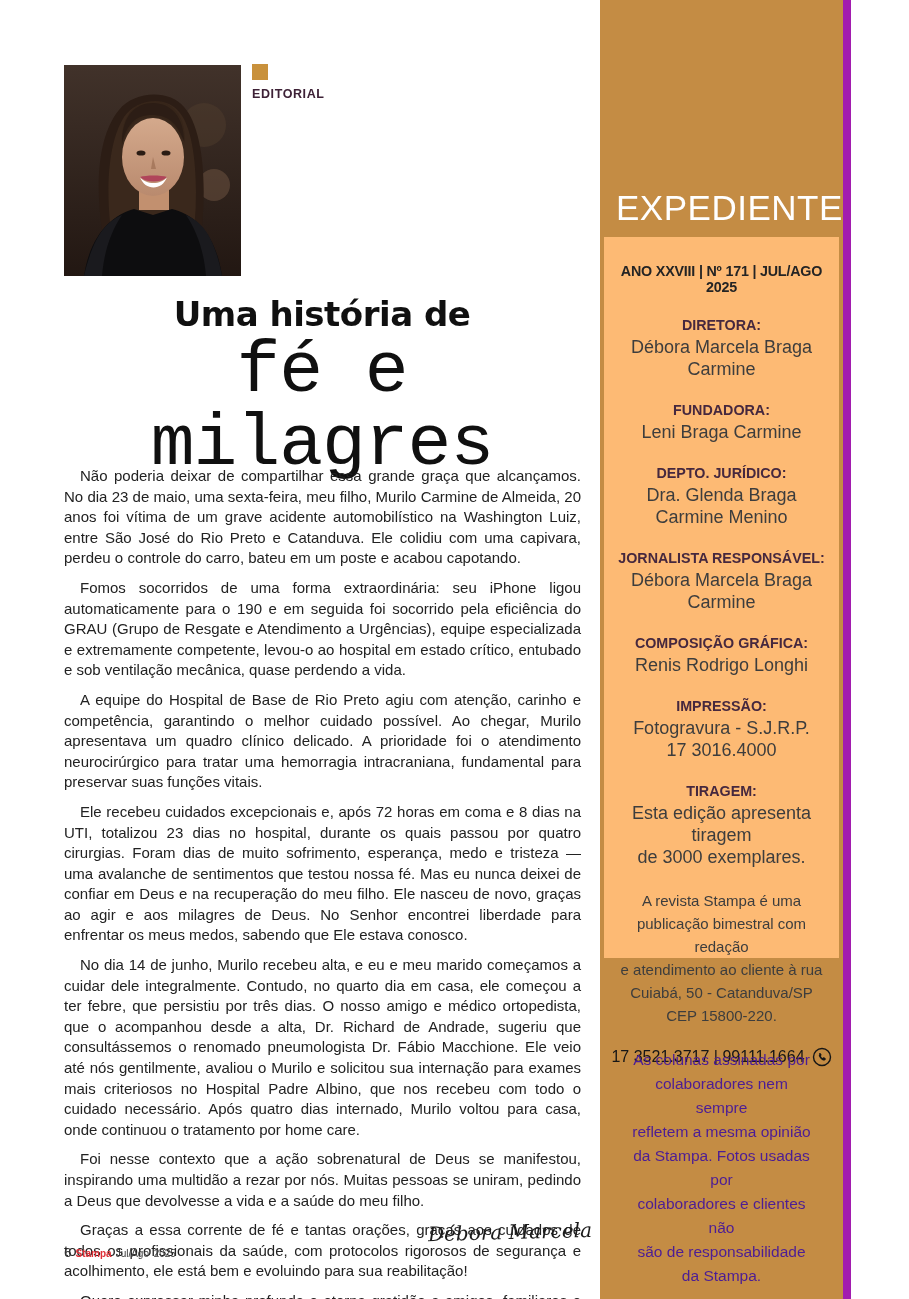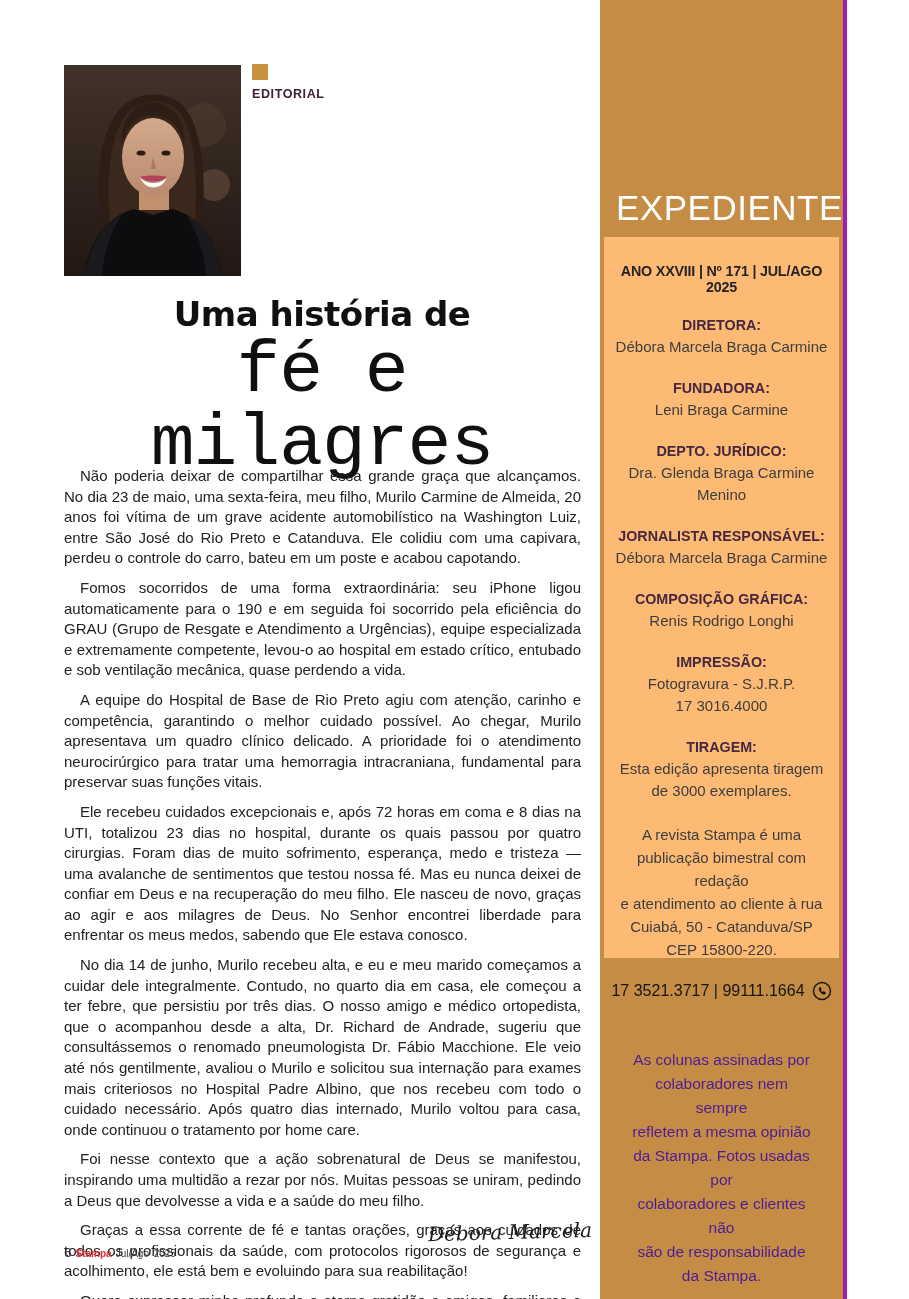--- a/index.html
+++ b/index.html
@@ -41,34 +41,34 @@
   }
   .page-footer{
     position:absolute;left:64px;top:1245px;font-size:10px;color:#3a3a3a;
     display:flex;align-items:baseline;gap:4px;
   }
   .page-footer .pagenum{font-size:13.5px;color:#333;}
   .page-footer .brand{color:#e03038;font-weight:bold;}
   
   .sidebar{
     position:absolute;left:600px;top:0;width:243px;height:1299px;
-    background:#c48c44;border-right:4px solid #a21caf;
+    background:#c48c44;border-right:8px solid #a21caf;
   }
   .expediente-title{
     position:absolute;left:16px;top:188px;color:#ffffff;font-size:35px;
     letter-spacing:.5px;font-weight:normal;font-family:"Liberation Sans",sans-serif;
   }
   .infobox{
     position:absolute;left:4px;top:237px;width:235px;height:721px;background:#fdba74;
     text-align:center;box-sizing:border-box;padding:26px 6px 4px 6px;
   }
   .issue-line{font-size:14.3px;font-weight:bold;color:#242424;letter-spacing:-.2px;}
   .entry{margin-top:19px;}
   .entry .label{font-size:14.3px;font-weight:bold;color:#46283e;line-height:22px;}
-  .entry .value{font-size:15px;color:#3d3d3d;line-height:22px;white-space:pre-line;}
+  .entry .value{font-size:18px;color:#3d3d3d;line-height:22px;white-space:pre-line;}
   .about{margin-top:21px;font-size:15px;color:#3d3d3d;line-height:23px;white-space:pre-line;}
   .phone-line{
     margin-top:20px;font-size:16px;font-weight:normal;color:#161616;
     display:flex;align-items:center;justify-content:center;gap:7px;
   }
   .wa-icon{display:inline-block;width:20px;height:20px;}
   .contact{margin-top:16px;font-size:14.6px;color:#2e2e2e;line-height:22px;}
   .disclaimer{
     position:absolute;left:0;top:1048px;width:100%;box-sizing:border-box;padding:0 32px;
     color:#4c1d95;font-size:15.5px;line-height:24px;text-align:center;white-space:pre-line;

